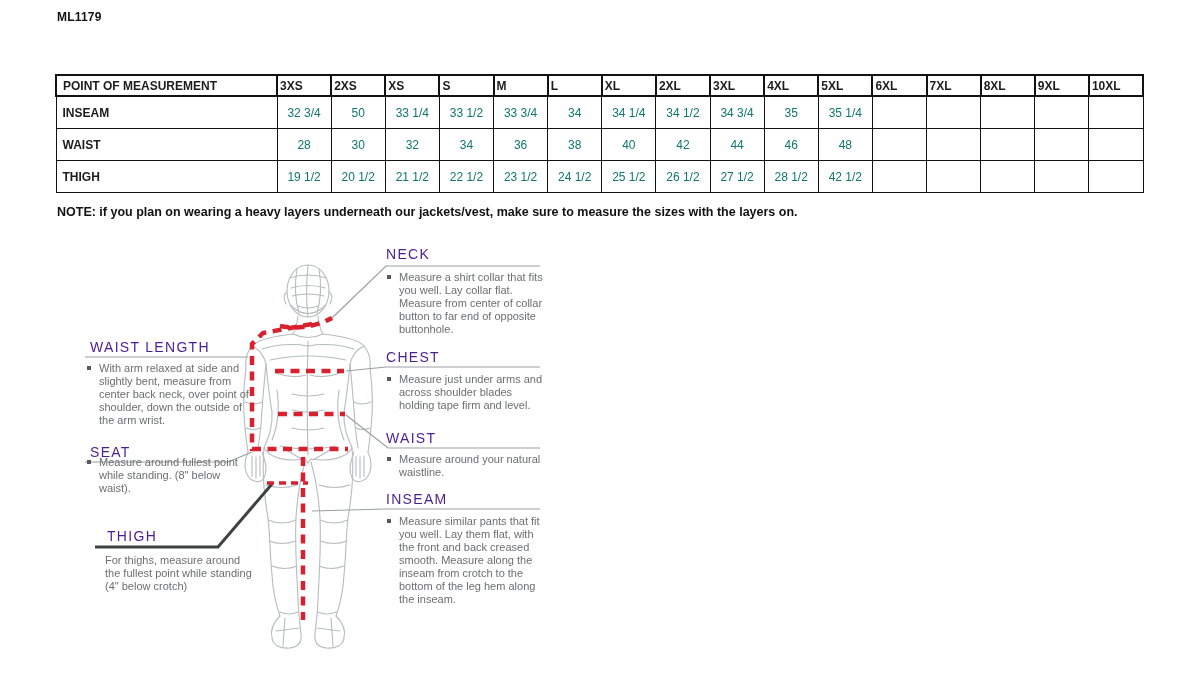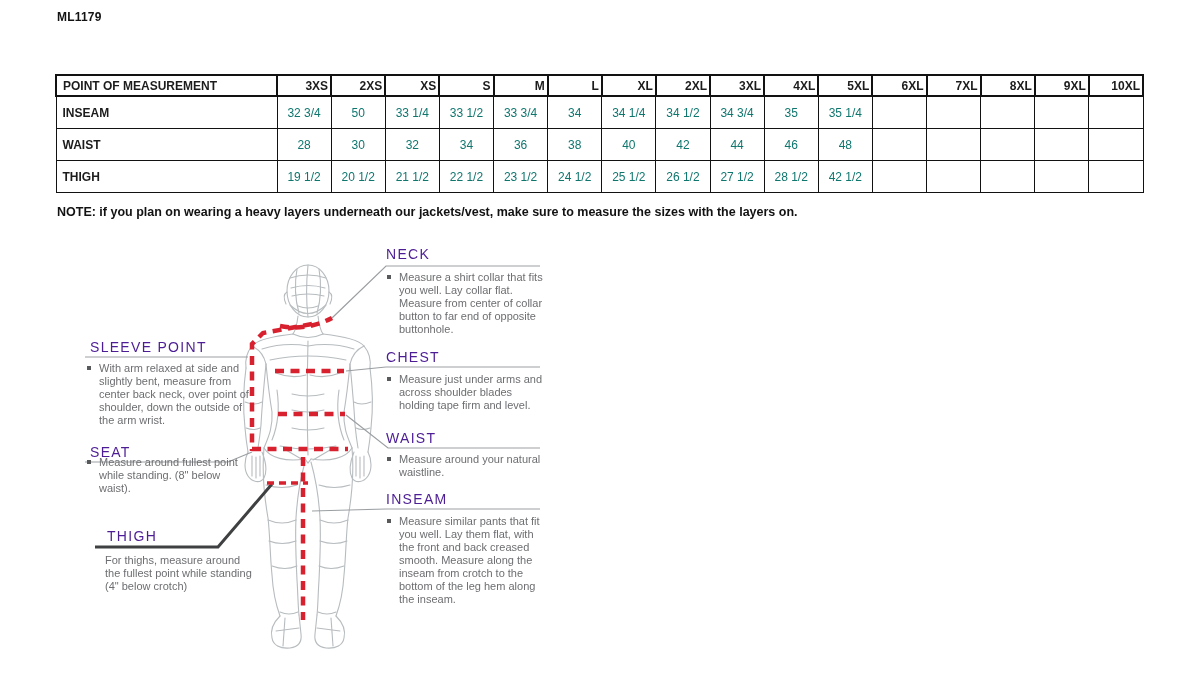--- a/index.html
+++ b/index.html
@@ -6,21 +6,21 @@
   .page { position:relative; width:1200px; height:677px; background:#ffffff; overflow:hidden;
           font-family:"Liberation Sans", sans-serif; }
 
   .doc-title { position:absolute; left:57px; top:10px; font-size:12px; font-weight:bold;
                color:#121212; letter-spacing:.2px; }
 
   table.size-table { position:absolute; left:55px; top:74px; width:1089px;
                      border-collapse:collapse; table-layout:fixed;
                      font-size:12px; color:#1c1c1c; }
   table.size-table th, table.size-table td { border:1px solid #121212; overflow:hidden; white-space:nowrap; }
-  table.size-table thead th { border:2px solid #121212; height:19px; text-align:right;
+  table.size-table thead th { border:2px solid #121212; height:19px; text-align:left;
                               font-weight:bold; font-size:12px; padding:0 2px; }
   table.size-table thead th.pom { text-align:left; padding-left:6px; }
   table.size-table tbody th { text-align:left; padding-left:6px; font-weight:bold; height:29px; }
   table.size-table tbody td { text-align:center; font-weight:normal; color:#0f766e; }
 
   .note-line { position:absolute; left:57px; top:205px; font-size:12.5px; font-weight:bold; color:#121212; }
 
   .diagram-svg { position:absolute; left:0; top:0; pointer-events:none; }
 
   .sec-head { position:absolute; font-size:14px; color:#4c1d95; letter-spacing:1.3px; white-space:nowrap;text-align:right; }
@@ -265,21 +265,21 @@
     <span class="bullet"></span>
     <span class="txt">Measure around your natural waistline.</span>
   </div>
 
   <div class="sec-head" style="left:386px; top:491px;">INSEAM</div>
   <div class="sec-text" style="left:385px; top:515px; width:162px;">
     <span class="bullet"></span>
     <span class="txt">Measure similar pants that fit you well. Lay them flat, with the front and back creased smooth. Measure along the inseam from crotch to the bottom of the leg hem along the inseam.</span>
   </div>
 
-  <div class="sec-head" style="left:90px; top:339px;">SLEEVE POINT</div>
+  <div class="sec-head" style="left:90px; top:339px;">WAIST LENGTH</div>
   <div class="sec-text" style="left:85px; top:362px; width:170px;">
     <span class="bullet"></span>
     <span class="txt">With arm relaxed at side and slightly bent, measure from center back neck, over point of shoulder, down the outside of the arm wrist.</span>
   </div>
 
   <div class="sec-head" style="left:90px; top:444px;">SEAT</div>
   <div class="sec-text" style="left:85px; top:456px; width:155px;">
     <span class="bullet"></span>
     <span class="txt">Measure around fullest point while standing. (8" below waist).</span>
   </div>

